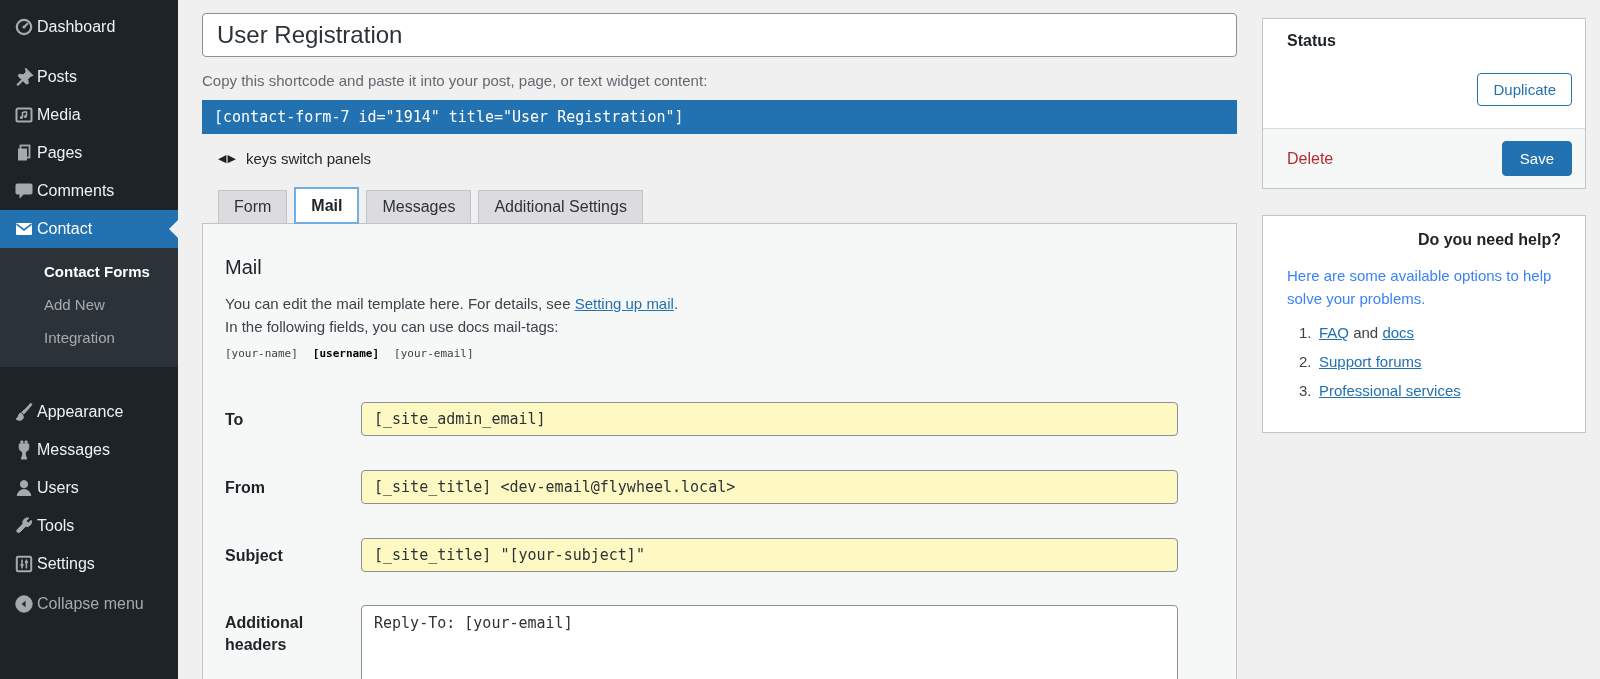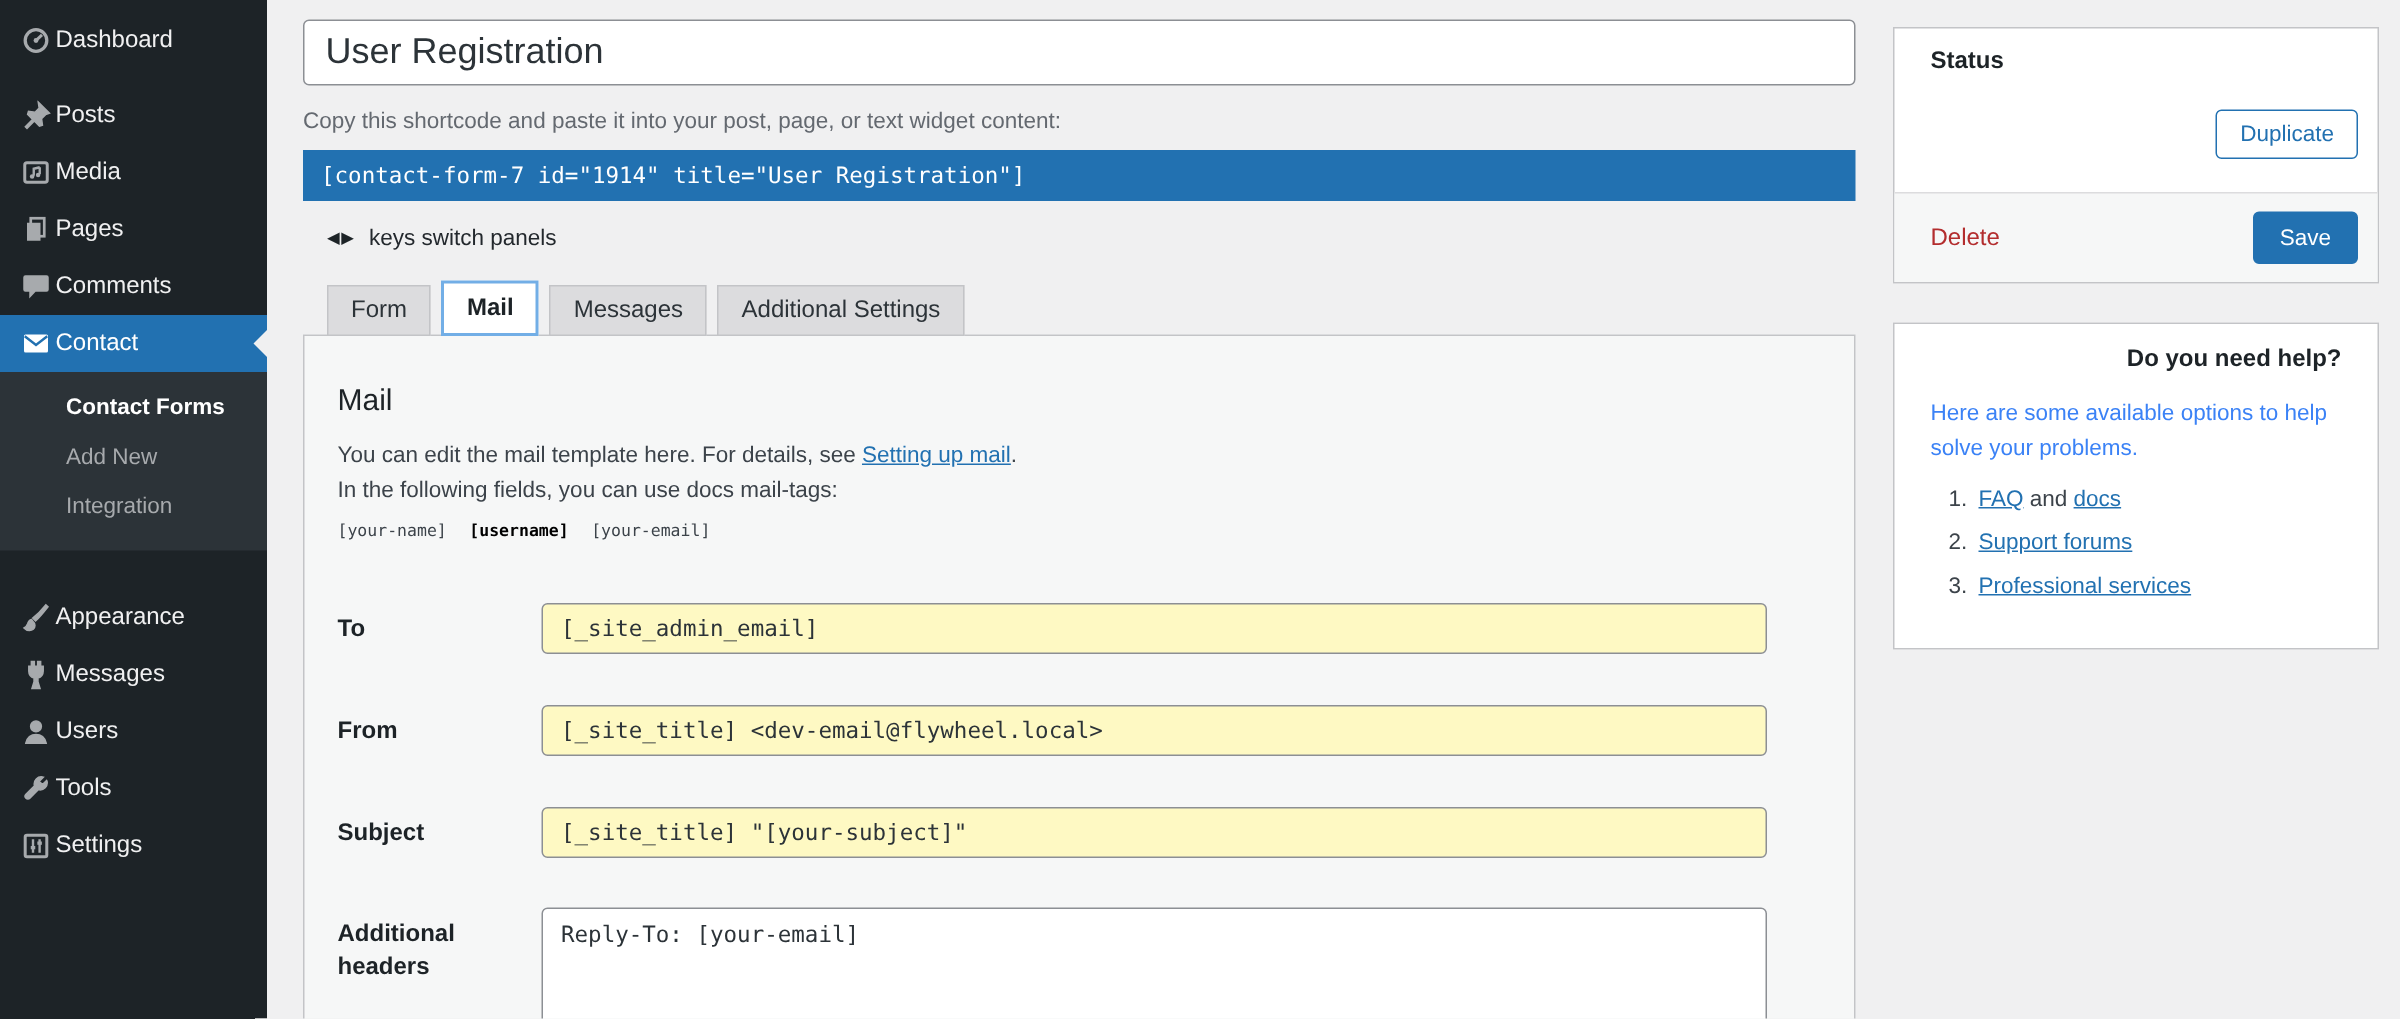--- a/index.html
+++ b/index.html
@@ -267,20 +267,29 @@
       <svg viewBox="0 0 20 20">
           <rect x="2.8" y="2.8" width="14.4" height="14.4" rx="1.2" fill="none" stroke-width="2"></rect>
           <path d="M8 5.5v9M12.4 5.5v9" fill="none" stroke-width="1.6"></path>
           <rect x="6.5" y="10" width="3" height="2.2" stroke="none"></rect>
           <rect x="10.9" y="7" width="3" height="2.2" stroke="none"></rect>
         </svg>
     </span>
     <span>Settings</span>
   </div>
 
+  <div class="menu-item collapse-item">
+    <span class="micon">
+      <svg viewBox="0 0 20 20" stroke="none">
+          <circle cx="10" cy="10" r="8.2" fill="#a7aaad"></circle>
+          <path d="M12 5.8L7.2 10l4.8 4.2z" fill="#1d2327"></path>
+        </svg>
+    </span>
+    <span>Collapse menu</span>
+  </div>
 </div>
 
 <div class="main-col">
 
   <input class="title-input" type="text" value="User Registration" style="">
 
   <div class="shortcode-hint">Copy this shortcode and paste it into your post, page, or text widget content:</div>
 
   <div class="shortcode-bar">[contact-form-7 id="1914" title="User Registration"]</div>
 

